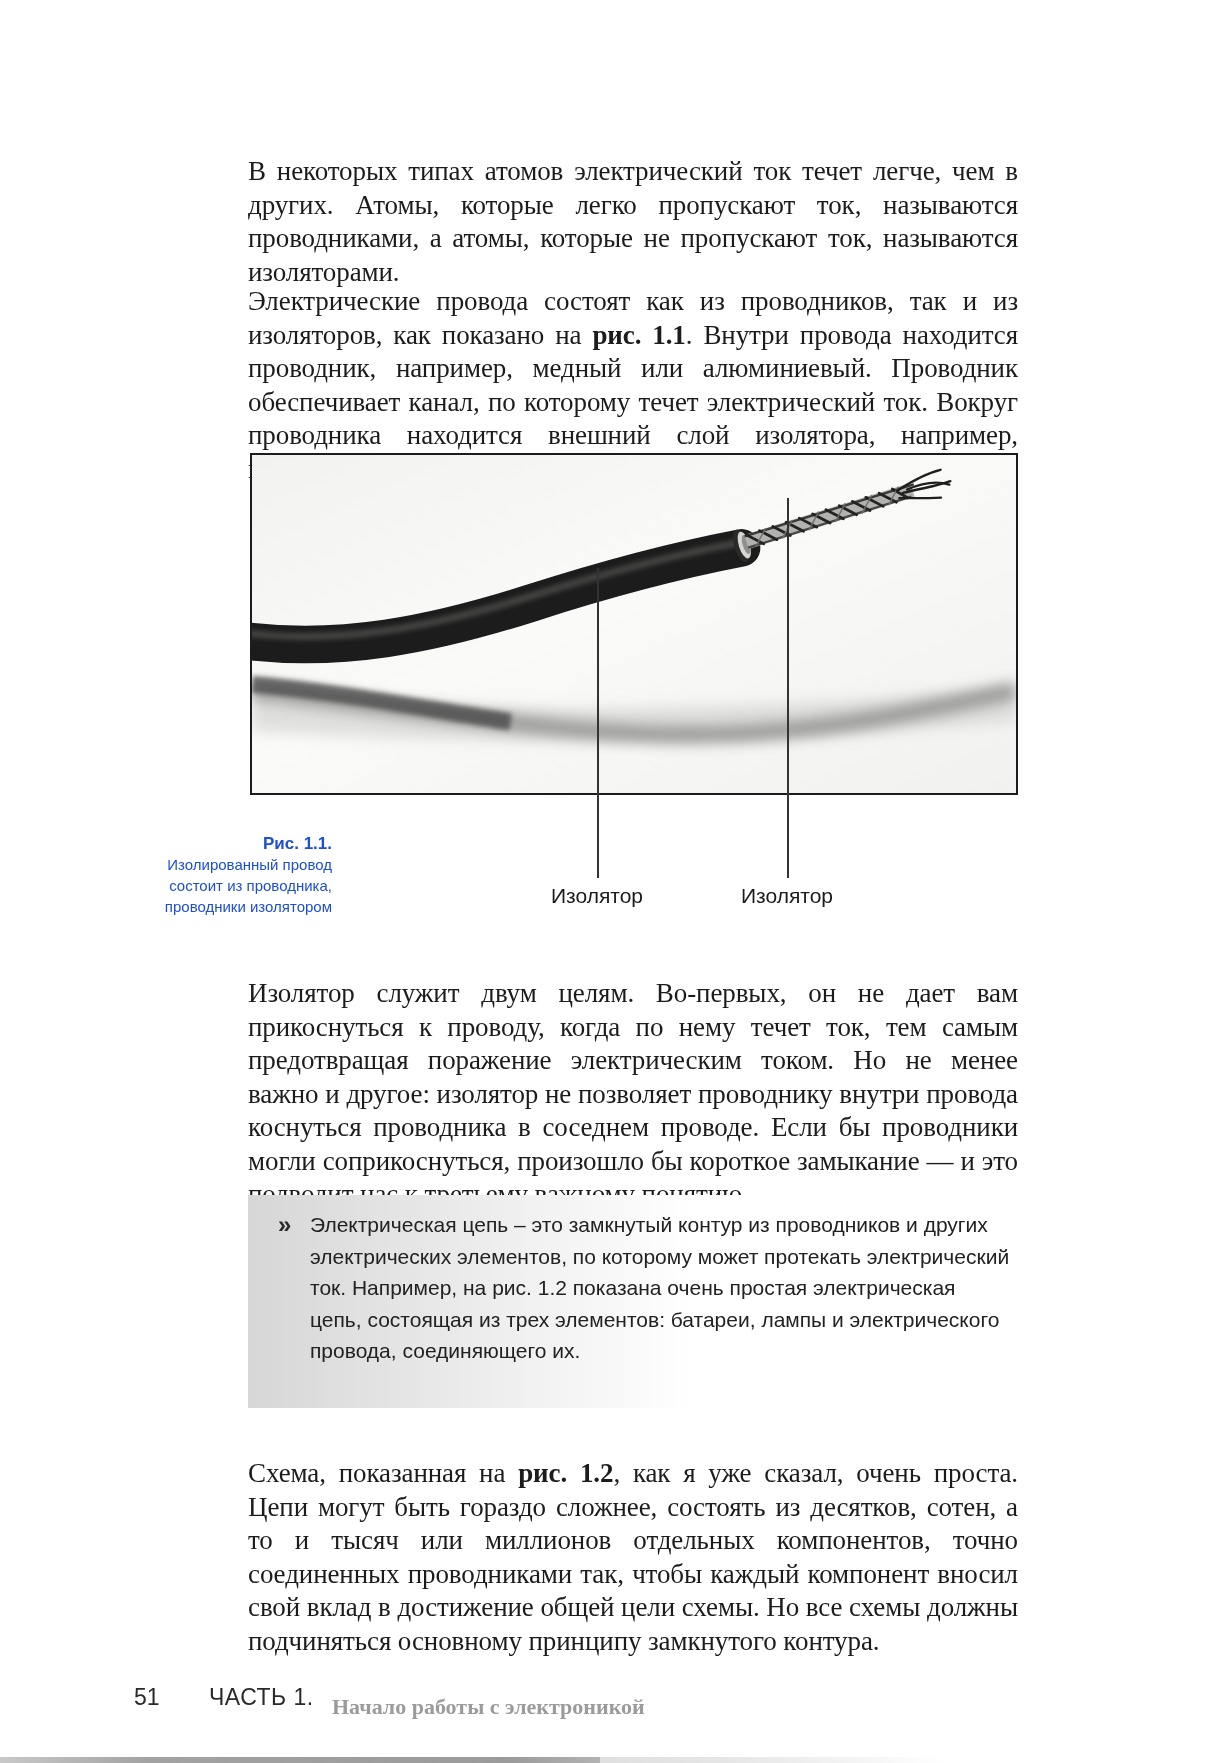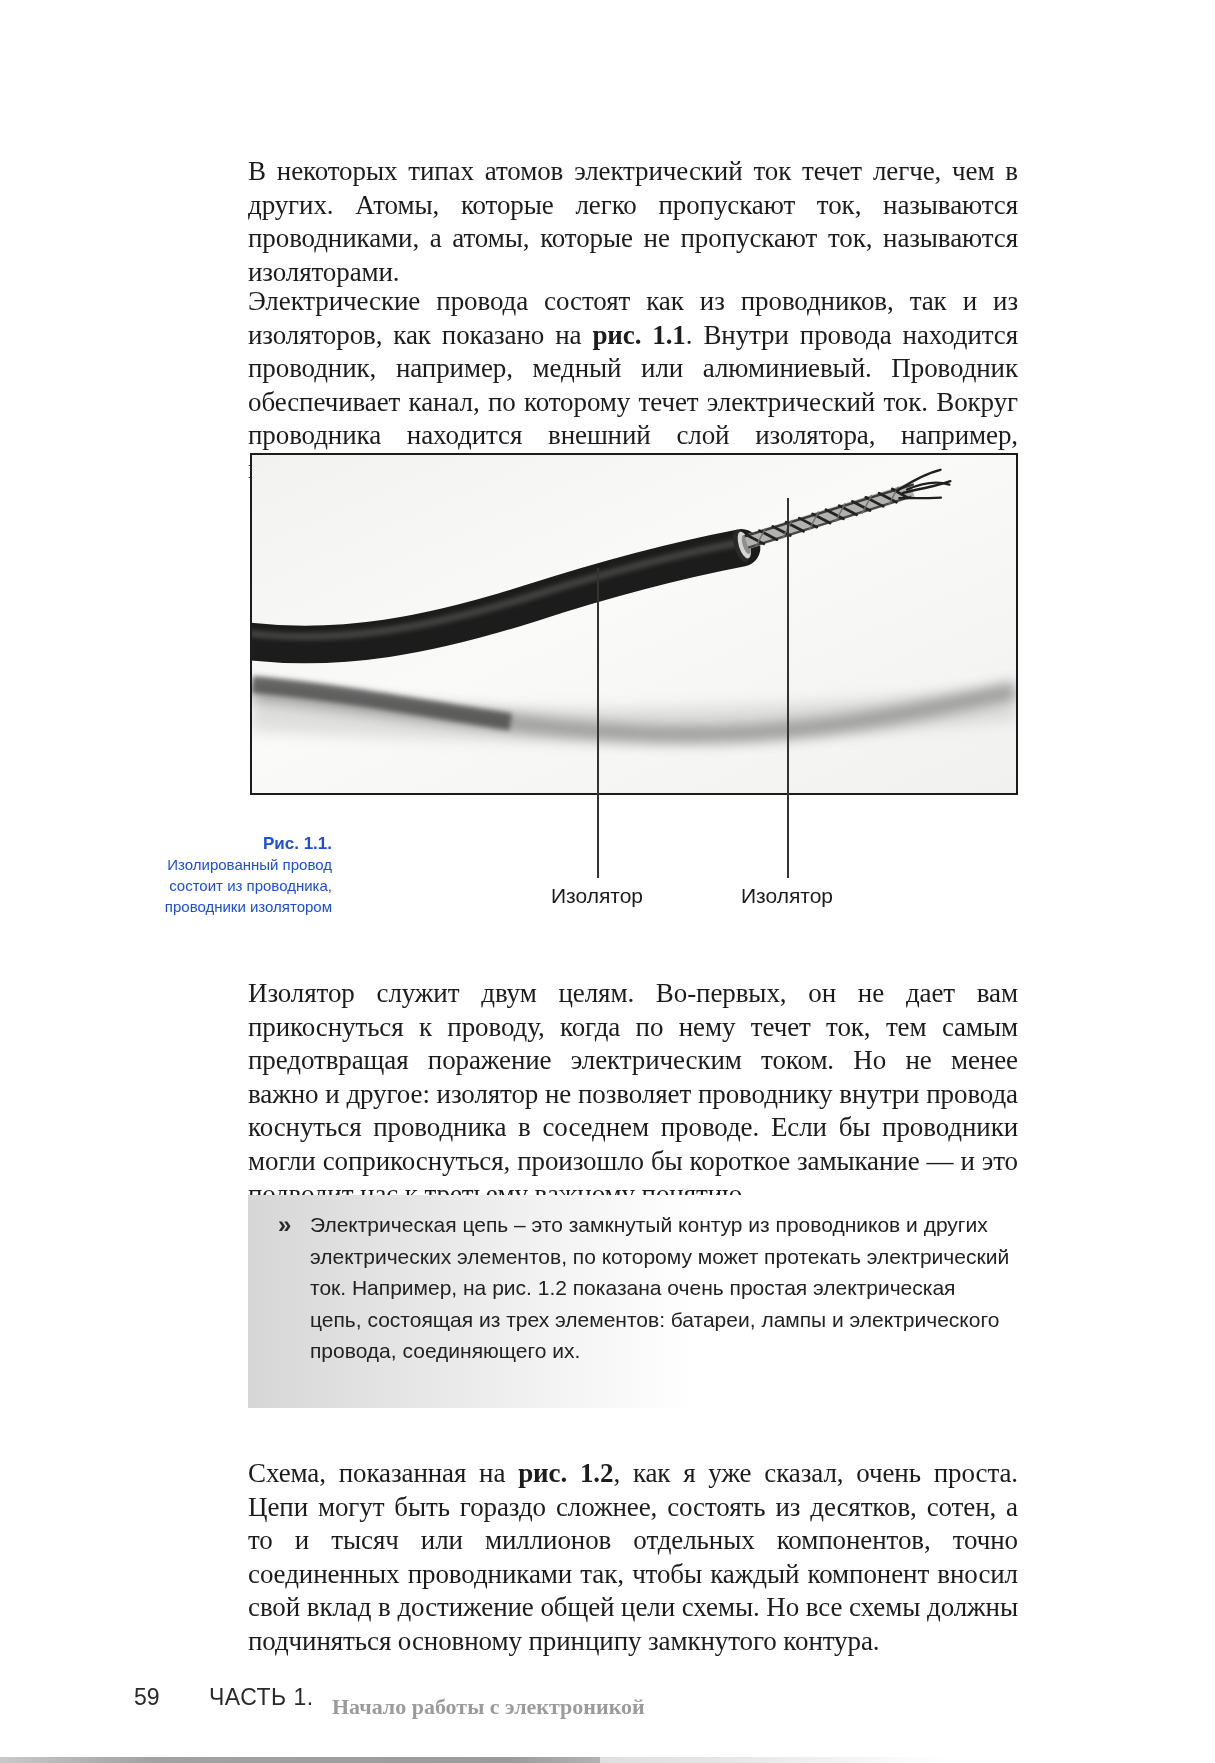--- a/index.html
+++ b/index.html
@@ -180,18 +180,18 @@
 <p class="bodytext p3"><span>Изолятор служит двум целям. Во-первых, он не дает вам прикоснуться к проводу, когда по нему течет ток, тем самым предотвращая поражение электрическим током. Но не менее важно и другое:  изолятор не позволяет проводнику внутри провода коснуться проводника в соседнем проводе. Если бы проводники могли соприкоснуться, произошло бы короткое замыкание — и это  подводит нас к третьему важному понятию.</span></p>
 
 <div class="callout">
   <span class="marker">»</span>
   <div class="callout-text"><b>Электрическая цепь</b><span> – это замкнутый контур из проводников и других электрических элементов, по которому может протекать электрический ток. Например, на </span><b>рис. 1.2</b><span> показана очень простая электрическая цепь, состоящая из трех элементов: батареи, лампы и электрического провода, соединяющего их.</span></div>
 </div>
 
 <p class="bodytext p4"><span>Схема, показанная на </span><b>рис. 1.2</b><span>, как я уже сказал, очень проста. Цепи могут быть гораздо сложнее, состоять из десятков, сотен, а то и тысяч или миллионов отдельных компонентов, точно соединенных проводниками так, чтобы каждый компонент вносил свой вклад в достижение общей цели схемы. Но все схемы должны подчиняться основному принципу замкнутого контура.</span></p>
 
 <div class="footer">
-  <span class="page-number">59</span>
+  <span class="page-number">51</span>
   <span class="part-label">ЧАСТЬ 1.</span>
   <span class="part-title">Начало работы с электроникой</span>
 </div>
 <div class="bottom-rule-light"></div>
 <div class="bottom-rule-dark"></div>
 
 </body></html>

